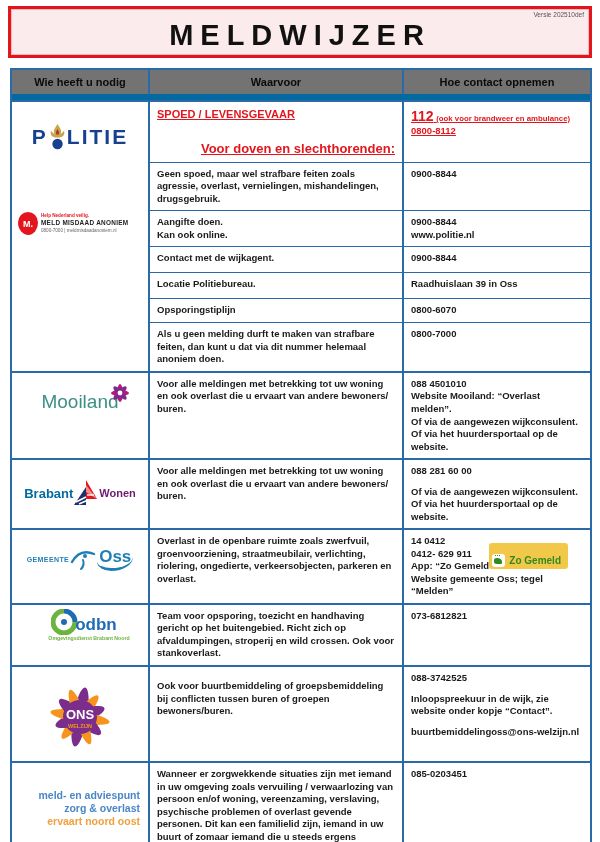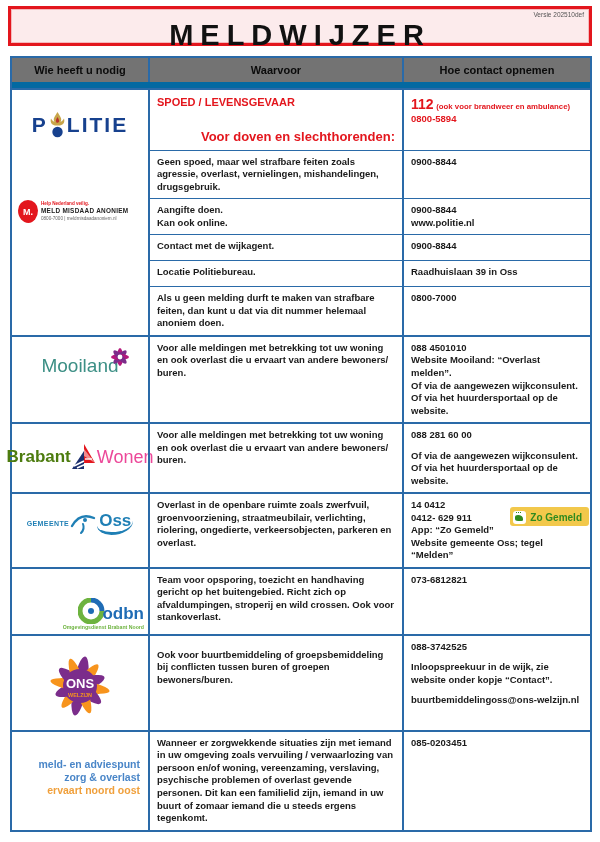--- a/index.html
+++ b/index.html
@@ -1,20 +1,20 @@
 <!DOCTYPE html>
 <html><head>
 <meta charset="utf-8">
 <style>
   * { margin:0; padding:0; box-sizing:border-box; }
   body { background:#ffffff; font-family:"Liberation Sans","DejaVu Sans",sans-serif; }
   .page { position:relative; width:600px; height:842px; background:#fff; overflow:hidden; }
 
   
-  .title-box { position:relative; margin:6px 8px 0 8px; height:40px; background:#fcebec;
+  .title-box { position:relative; margin:6px 8px 0 8px; height:52px; background:#fcebec;
                border:3px solid #e3161d; box-shadow:inset 0 0 0 1px #f6b9bc; }
   .title-box h1 { text-align:center; font-size:29px; letter-spacing:7px; font-weight:bold;
                   color:#111; padding-top:10px; }
   .version { position:absolute; top:2px; right:5px; font-size:6.5px; color:#555; }
 
   
   .tbl { margin:10px 8px 0 10px; border:2px solid #2a6aa8; }
   .thead { display:grid; grid-template-columns:136px 254px 1fr; background:#737373;
            border-bottom:6px solid #0369a1; }
   .thead .hcell { padding:6px 4px; text-align:center; font-weight:bold; font-size:11px; color:#0b0b0b; }
@@ -24,21 +24,21 @@
   .group:first-of-type { border-top:none; }
   .g3 { grid-template-columns:136px 254px 1fr; }
   .logo-cell { padding:4px; display:flex; flex-direction:column; justify-content:flex-start; align-items:center; }
   .cell { border-left:2px solid #2a6aa8; padding:5px 7px; font-size:9.5px; font-weight:bold;
           color:#1a1a1a; line-height:1.32; }
   .subrows { display:flex; flex-direction:column; }
   .subrow { display:grid; grid-template-columns:254px 1fr; border-top:1px solid #2a6aa8; flex:1 0 auto; }
   .subrow:first-child { border-top:none; }
   .subrow .cell:first-child { border-left:2px solid #2a6aa8; }
 
-  .red { color:#e3161d; }
+  .red { color:#e3161d;text-decoration:underline; }
   .p-gap { height:8px; }
 
   
   .h33{min-height:33px}.h38{min-height:38px}.h34{min-height:34px}.h26{min-height:26px}
   .h24{min-height:24px}.h55{min-height:55px}.h53{min-height:53px}.h52{min-height:52px}
   .h95{min-height:95px}.h85{min-height:85px}
 
   
   .spoed-title { font-size:11px; }
   .deaf { text-align:right; font-size:13px; margin-top:18px; }
@@ -56,42 +56,42 @@
   .mma-lines { display:flex; flex-direction:column; line-height:1.35; }
   .mma-l1 { color:#e3161d; font-size:4.6px; font-weight:bold; }
   .mma-l2 { color:#222; font-size:6.4px; font-weight:bold; letter-spacing:.3px; }
   .mma-l3 { color:#666; font-size:4.6px; }
 
   .mooi { position:relative; margin-top:14px; }
   .mooi .txt { color:#3c8f85; font-size:19px; font-weight:normal; }
   .mooi svg { position:absolute; top:-13px; right:-16px; }
 
   .bw { display:flex; align-items:center; margin-top:14px; }
-  .bw .b1 { color:#4d7c0f; font-size:17px; font-weight:bold; }
-  .bw .b2 { color:#ec4899; font-size:18px; font-weight:normal; }
+  .bw .b1 { color:#0369a1; font-size:13px; font-weight:bold; }
+  .bw .b2 { color:#701a75; font-size:11px; font-weight:bold; }
   .bw svg { margin:0 -2px; }
 
   .oss-logo { display:flex; align-items:center; margin-top:12px;text-align:right; }
   .oss-small { color:#1f7fb5; font-size:7px; font-weight:bold; letter-spacing:.4px; }
   .oss-big { color:#1f7fb5; font-size:17px; font-weight:bold; border-bottom:3px solid #1f7fb5; border-radius:0 0 60% 40%; padding:0 2px 1px 2px;}
   .oss-logo svg { margin:0 1px; }
 
-  .odbn-logo { display:flex; flex-direction:column; align-items:flex-end; margin-top:25px; padding-left:8px; align-self:stretch;}
+  .odbn-logo { display:flex; flex-direction:column; align-items:center; margin-top:0; padding-left:8px; align-self:stretch;}
   .odbn-top { display:flex; align-items:flex-end; }
   .odbn-txt { color:#1f6cb5; font-size:17px; font-weight:bold; margin-left:-6px; }
   .odbn-sub { color:#6db33f; font-size:5.2px; font-weight:bold; margin-left:10px; }
 
   .ons-logo { margin-top:6px; }
 
   .map-logo { text-align:right; font-size:10.5px; font-weight:bold; line-height:1.25; margin-top:22px; align-self:flex-end; padding-right:4px;}
   .map-l1,.map-l2 { color:#4a86c8; }
   .map-l3 { color:#f0a03c; }
 
-  .zg-badge { position:absolute; top:13px; right:1px; display:flex; align-items:center; gap:4px;
-              background:#f2c84b; border-radius:3px; padding:4px 7px 2px 3px; }
+  .zg-badge { position:absolute; top:13px; right:22px; display:flex; align-items:center; gap:4px;
+              background:#f2c84b; border-radius:3px; padding:11px 7px 2px 3px; }
   .zg-icon { width:13px; height:13px; background:#fff; border-radius:3px; position:relative; }
   .zg-icon::after { content:""; position:absolute; left:2px; top:4px; width:8px; height:6px;
                     background:#2f8a1f; border-radius:60% 100% 30% 60%; }
   .zg-icon::before { content:""; position:absolute; left:3px; top:1px; width:5px; height:2px;
                      border-top:1px dotted #2f8a1f; }
   .zg-txt { color:#2f8a1f; font-size:10px; font-weight:bold; }
   .oss-contact { position:relative; }
 </style>
 </head>
 <body>
@@ -133,21 +133,21 @@
       </div>
       <div class="subrows">
         <div class="subrow h33">
           <div class="cell">
             <div class="red spoed-title">SPOED / LEVENSGEVAAR</div>
             <div class="red deaf">Voor doven en slechthorenden:</div>
           </div>
           <div class="cell">
             <div class="red"><span class="num112">112</span>
               <span class="num-note">(ook voor brandweer en ambulance)</span></div>
-            <div class="red">0800-5894</div>
+            <div class="red">0800-8112</div>
           </div>
         </div>
         <div class="subrow h38">
           <div class="cell">Geen spoed, maar wel strafbare feiten zoals agressie, overlast, vernielingen, mishandelingen, drugsgebruik.</div>
           <div class="cell">0900-8844</div>
         </div>
         <div class="subrow h34">
           <div class="cell">
             <div>Aangifte doen.</div>
             <div>Kan ook online.</div>
@@ -157,20 +157,24 @@
             <div>www.politie.nl</div>
           </div>
         </div>
         <div class="subrow h26">
           <div class="cell">Contact met de wijkagent.</div>
           <div class="cell">0900-8844</div>
         </div>
         <div class="subrow h26">
           <div class="cell">Locatie Politiebureau.</div>
           <div class="cell">Raadhuislaan 39 in Oss</div>
+        </div>
+        <div class="subrow h24">
+          <div class="cell">Opsporingstiplijn</div>
+          <div class="cell">0800-6070</div>
         </div>
         <div class="subrow h34">
           <div class="cell">Als u geen melding durft te maken van strafbare feiten, dan kunt u dat via dit nummer helemaal anoniem doen.</div>
           <div class="cell">0800-7000</div>
         </div>
       </div>
     </div>
 
     <div class="group g3 h55">
       <div class="logo-cell">

